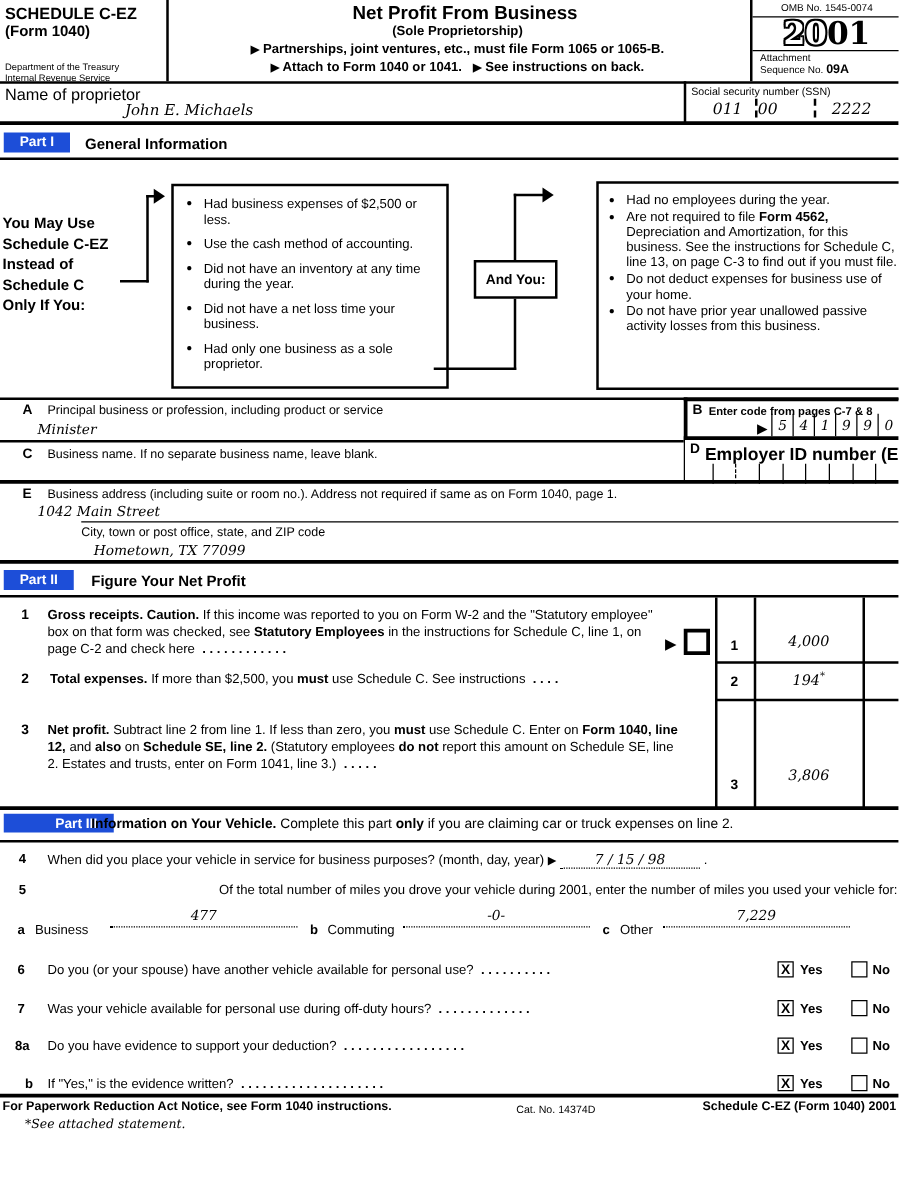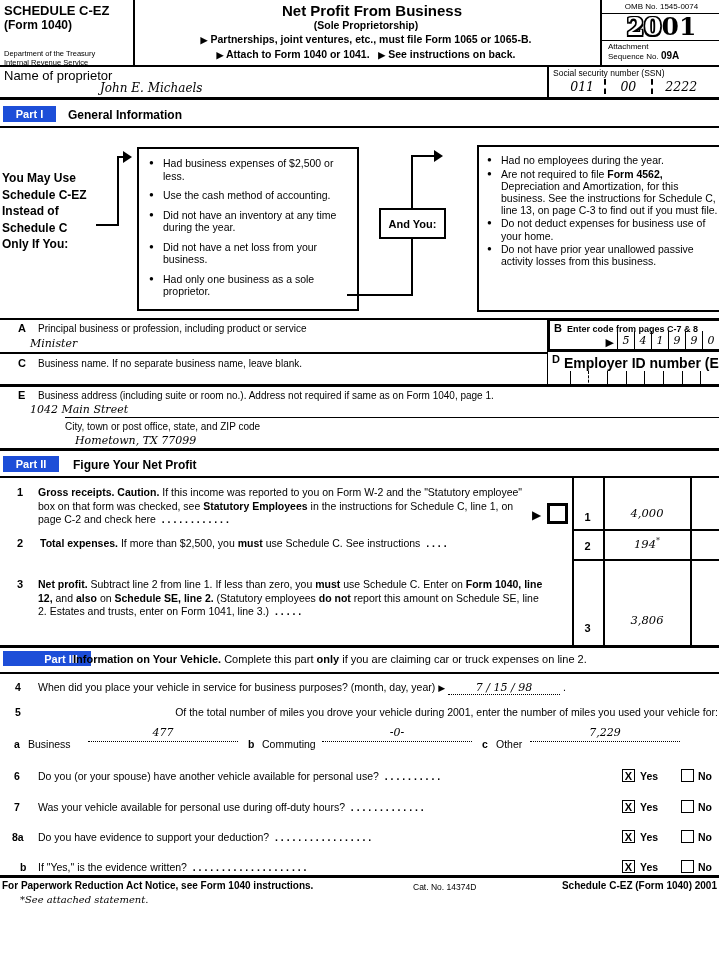--- a/index.html
+++ b/index.html
@@ -60,21 +60,21 @@
     </div>
   </div>
 
   <div class="hline" style="left:0;top:65px;width:719px;height:1.5px;"></div>
   <div class="abs" style="left:4px;top:68px;font-size:13px;">Name of proprietor</div>
   <div class="abs fill" style="left:100px;top:81px;font-size:12px;">John E. Michaels</div>
   <div class="vline" style="left:547px;top:65px;width:1.5px;height:33px;"></div>
   <div class="abs" style="left:553px;top:68px;font-size:8.5px;">Social security number (SSN)</div>
   <div class="abs" style="left:560px;top:79px;width:150px;display:flex;">
     <span class="fill" style="font-size:12.5px;flex:1;text-align:center;">011</span>
-    <span class="fill ssnsep" style="font-size:12.5px;flex:1;text-align:center;">00</span>
+    <span class="fill ssnsep" style="font-size:12.5px;flex:1;text-align:left;">00</span>
     <span class="fill ssnsep" style="font-size:12.5px;flex:1.3;text-align:center;">2222</span>
   </div>
   <div class="hline" style="left:0;top:97px;width:719px;height:3px;"></div>
 
   <div class="tag" style="left:3px;top:106px;width:53px;height:16px;">Part I</div>
   <div class="abs b" style="left:68px;top:108px;font-size:12px;">General Information</div>
   <div class="hline" style="left:0;top:126px;width:719px;height:2px;"></div>
 
   <div class="abs b" style="left:2px;top:170px;font-size:12px;line-height:16.5px;">
     <div>You May Use</div>
@@ -97,21 +97,21 @@
     <div class="bullet">
         <span class="glyph">●</span>
         <span>Use the cash method of accounting.</span>
       </div>
     <div class="bullet">
         <span class="glyph">●</span>
         <span>Did not have an inventory at any time during the year.</span>
       </div>
     <div class="bullet">
         <span class="glyph">●</span>
-        <span>Did not have a net loss from your business.</span>
+        <span>Did not have a net loss time your business.</span>
       </div>
     <div class="bullet">
         <span class="glyph">●</span>
         <span>Had only one business as a sole proprietor.</span>
       </div>
   </div>
 
   <div class="vline" style="left:411px;top:155px;width:2px;height:53px;"></div>
   <div class="hline" style="left:411px;top:155px;width:24px;height:2px;"></div>
   <div class="arrowhead" style="left:434px;top:150px;"></div>

